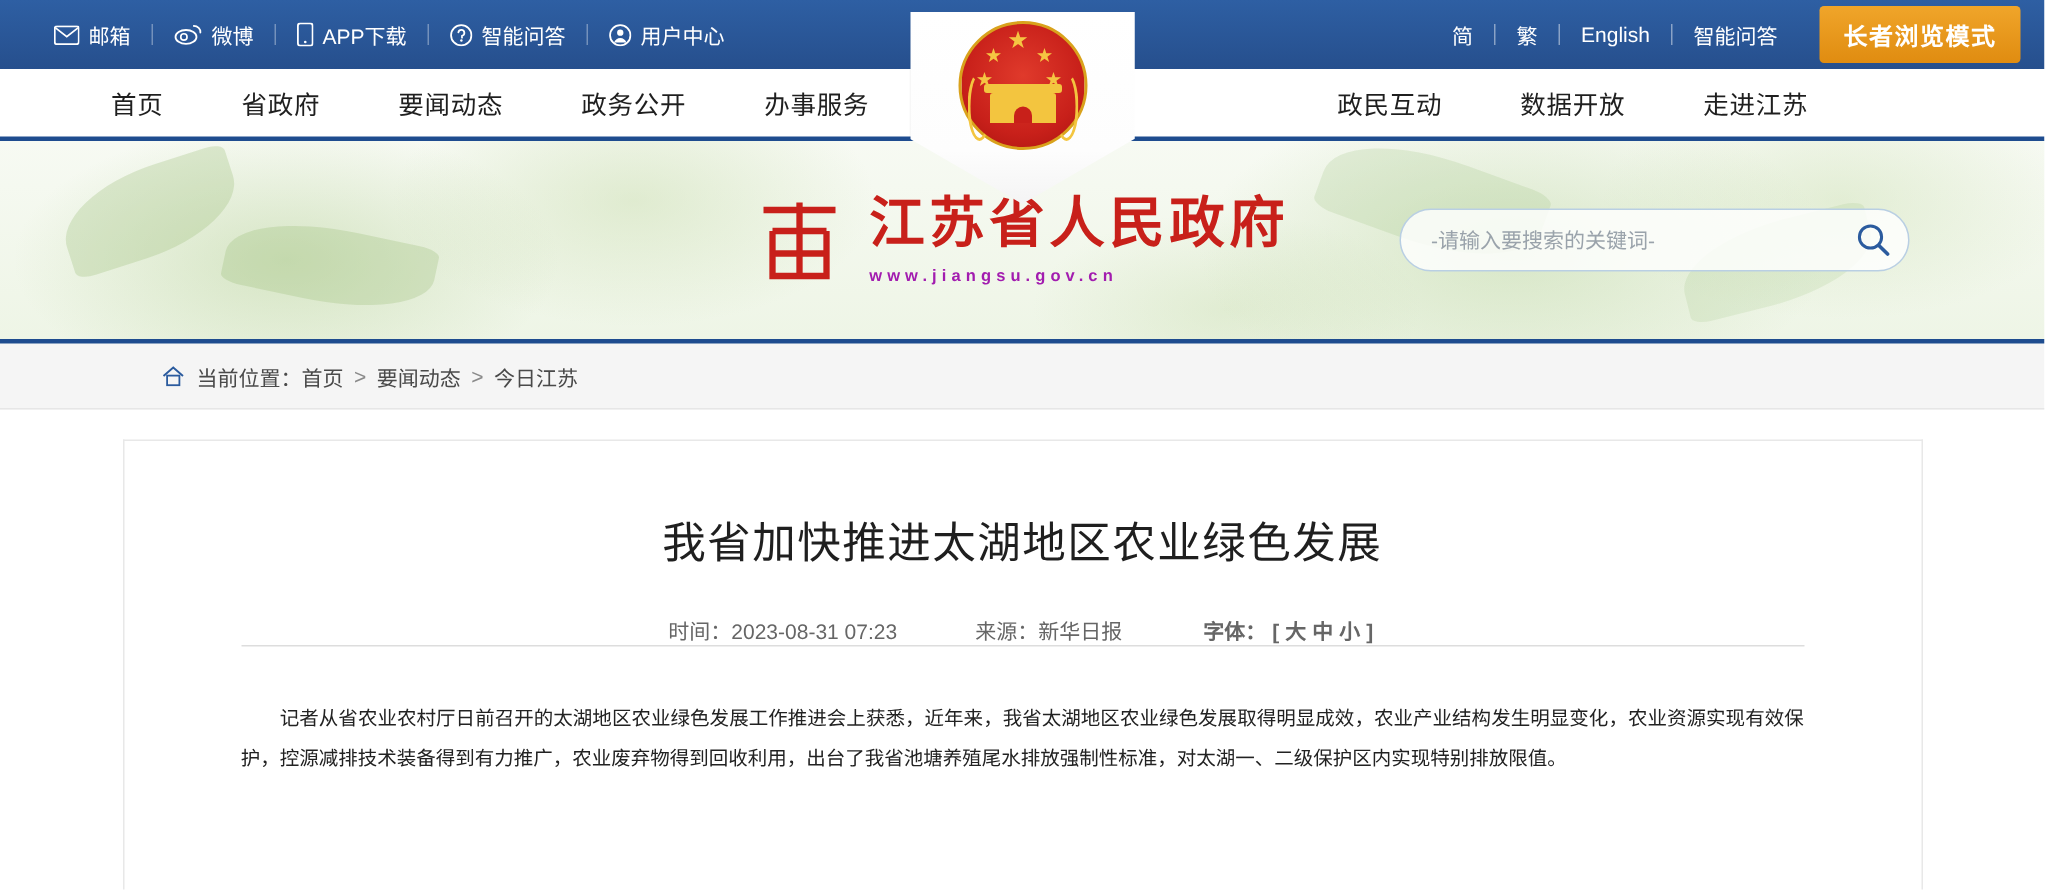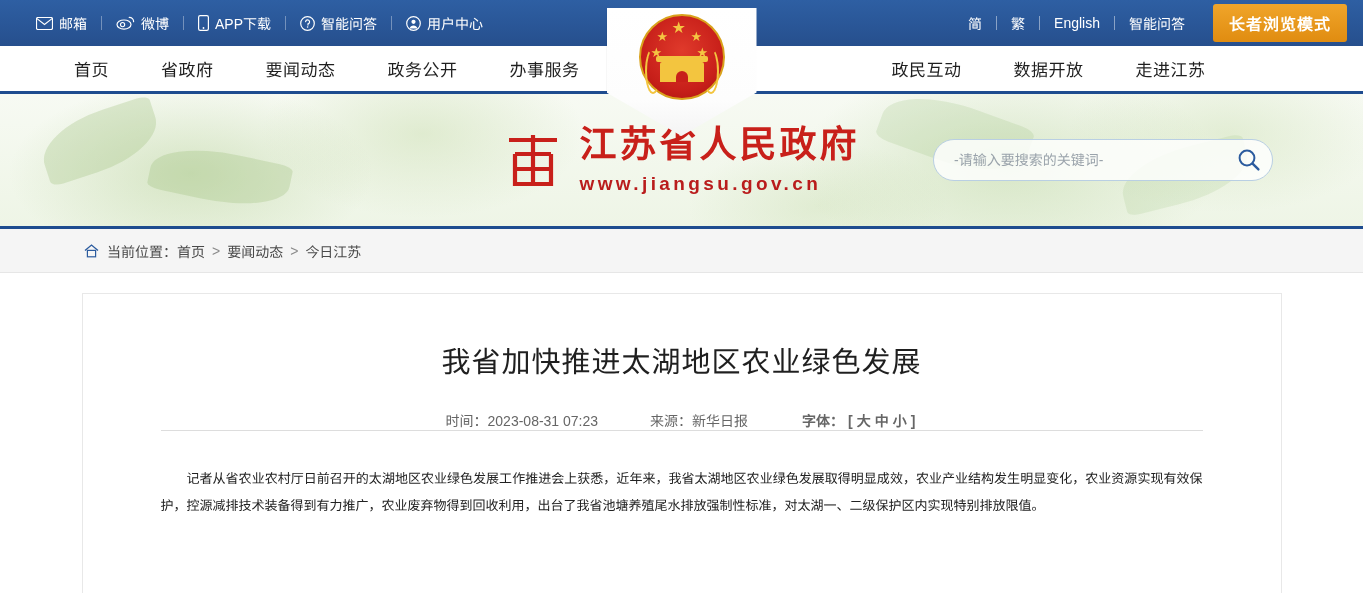--- a/index.html
+++ b/index.html
@@ -165,22 +165,22 @@
   .logo-title {
     font-size: 37px;
     font-weight: bold;
     color: #c8201a;
     letter-spacing: 3px;
     font-family: "Liberation Serif", "DejaVu Serif", serif;
     line-height: 1.1;
   }
   .logo-url {
     margin-top: 7px;
-    font-size: 19px;
-    color: #b91c1c;
+    font-size: 11px;
+    color: #a21caf;
     letter-spacing: 3.4px;
     font-weight: bold;
     font-family: "Liberation Sans", sans-serif;
   }
 
   .search-box {
     position: absolute;
     right: 90px;
     top: 50%;
     transform: translateY(-50%);
@@ -210,21 +210,21 @@
     display: flex; align-items: center; justify-content: center;
     cursor: pointer;
   }
 
   
   .crumb-bar {
     height: 44px;
     background: #f5f5f5;
     display: flex;
     align-items: center;
-    padding-left: 84px;
+    padding-left: 108px;
     font-size: 14px;
     color: #4a4a4a;
     border-bottom: 1px solid #e6e6e6;
   }
   .crumb-home { margin-right: 8px; display: inline-flex; align-items: center; color:#2b5b9e; }
   .crumb-sep { margin: 0 7px; color: #8a8a8a; }
   .crumb-link { color: #4a4a4a; }
 
   
   .article-wrap {

